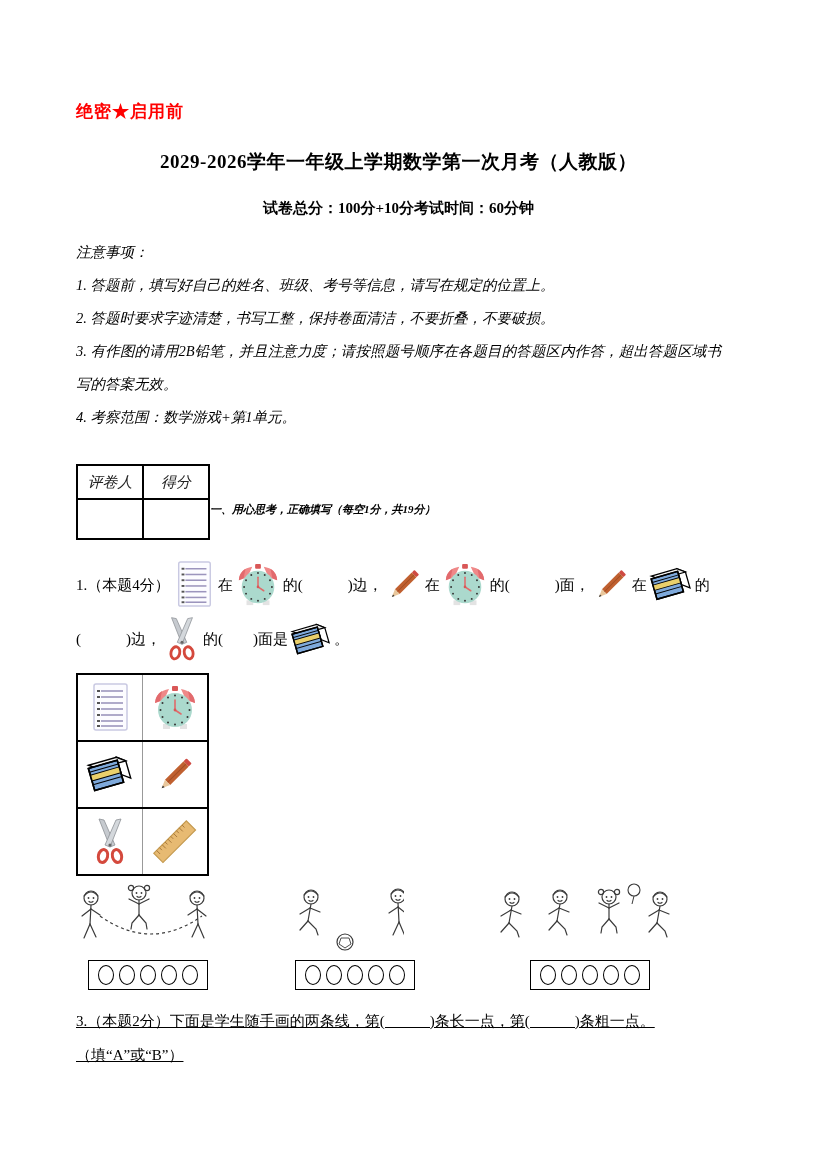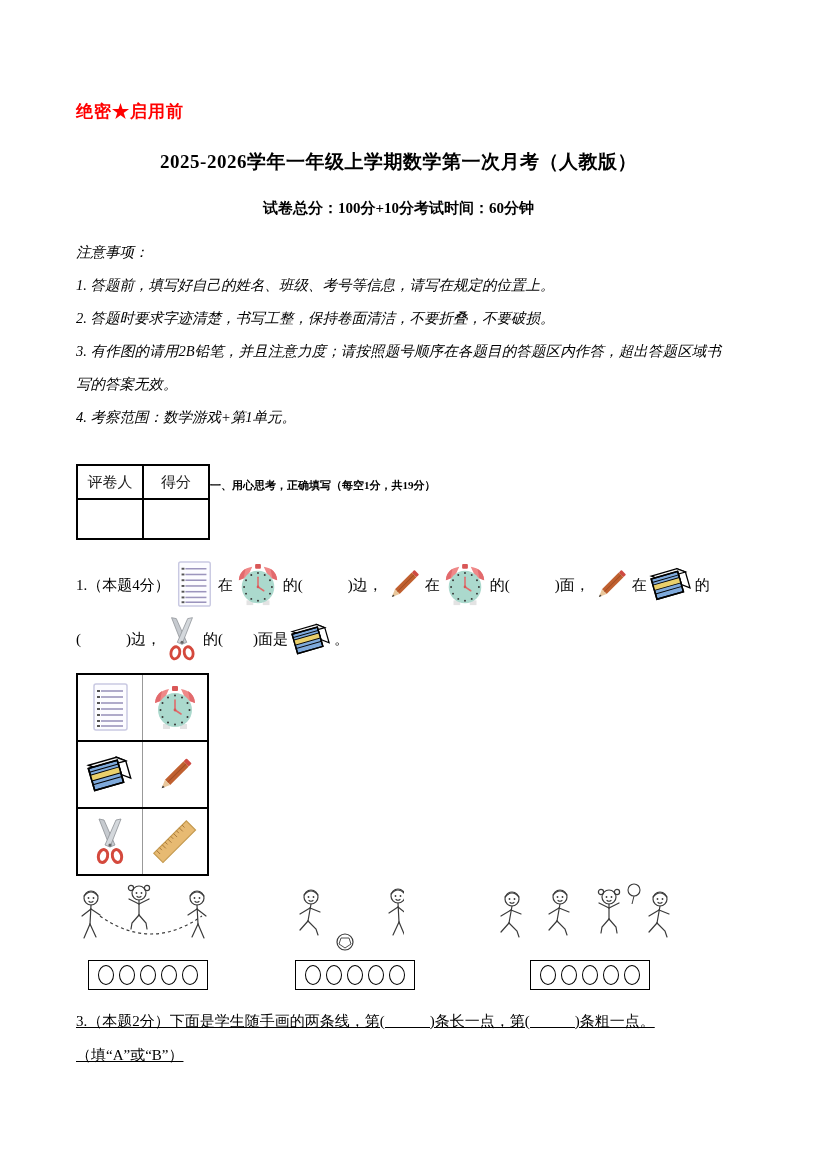--- a/index.html
+++ b/index.html
@@ -6,21 +6,21 @@
   body{width:827px;height:1169px;overflow:hidden;
        font-family:"Liberation Serif","DejaVu Serif",serif;color:#000;}
   .page{position:relative;width:797px;height:1169px;box-sizing:border-box;
         padding:100px 76px 0 76px;}
   .secrecy{color:#ff0000;font-weight:bold;font-size:17px;letter-spacing:1px;}
   .title{text-align:center;font-weight:bold;font-size:19px;margin-top:26px;letter-spacing:.5px;}
   .meta{display:flex;justify-content:center;font-weight:bold;font-size:15px;margin-top:24px;}
   .notes{margin-top:18px;font-size:14.5px;line-height:33px;}
   .notes p{margin:0;text-align:justify;font-style:italic;}
   
-  .score-row{display:flex;align-items:flex-start;margin-top:30px;}
+  .score-row{display:flex;align-items:center;margin-top:30px;font-style:italic;}
   table.score{border-collapse:collapse;}
   table.score td{border:2px solid #000;font-size:15px;color:#222;text-align:center;}
   table.score tr.hd td{width:60px;height:32px;padding:0 2px;}
   table.score tr.bd td{height:36px;}
   .sec-heading{font-weight:bold;font-size:11px;margin-left:0;margin-top:14px;}
   
   .q1{margin-top:20px;font-size:15px;}
   .q1-line{display:flex;align-items:center;white-space:nowrap;}
   .q1-line .t{flex:0 0 auto;}
   .q1-line .ic{flex:0 0 auto;display:inline-flex;align-items:center;margin:0 2px;}
@@ -186,21 +186,21 @@
       <path d="M11,33 L3,42"></path>
         <path d="M11,33 L19,41 L21,47"></path>
     </g>
   </defs>
 </svg>
 
 <div class="page">
 
   <div class="secrecy">绝密★启用前</div>
 
-  <div class="title">2025-2026学年一年级上学期数学第一次月考（人教版）</div>
+  <div class="title">2029-2026学年一年级上学期数学第一次月考（人教版）</div>
 
   <div class="meta">
     <span>试卷总分：100分+10分</span>
     <span>考试时间：60分钟</span>
   </div>
 
   <div class="notes">
     <p>注意事项：</p>
     <p>1. 答题前，填写好自己的姓名、班级、考号等信息，请写在规定的位置上。</p>
     <p>2. 答题时要求字迹清楚，书写工整，保持卷面清洁，不要折叠，不要破损。</p>

